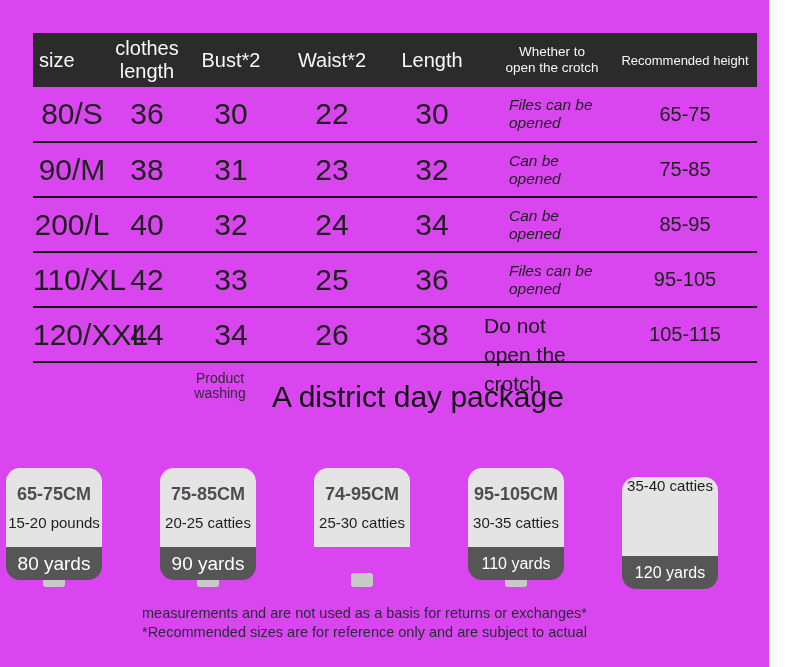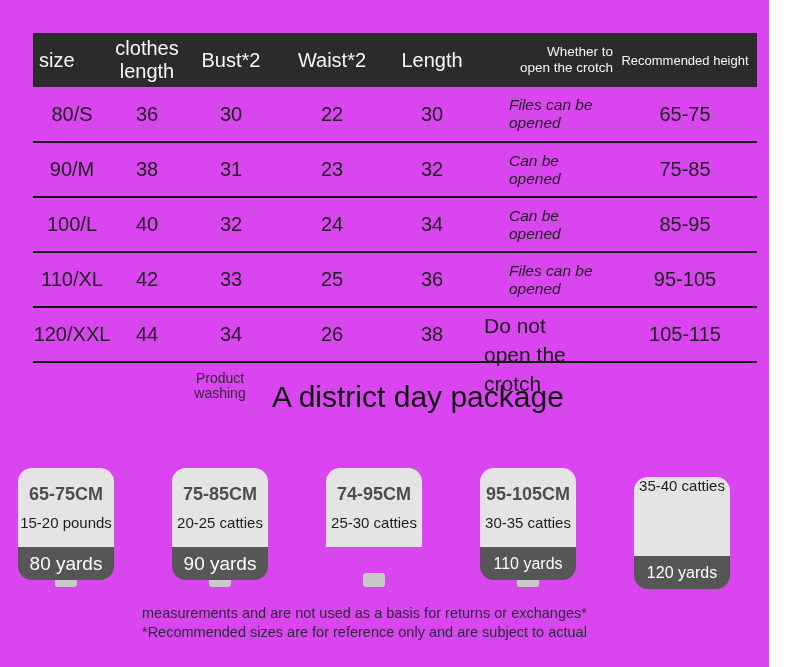--- a/index.html
+++ b/index.html
@@ -33,32 +33,32 @@
     font-weight: 400;
     font-size: 20px;
     text-align: center;
     vertical-align: middle;
     overflow: visible;
   }
   table.size-table th.c0 { text-align: left; padding-left: 6px; }
   table.size-table th.c5 {
     font-size: 13.5px;
     line-height: 16px;
-    text-align: right;
+    text-align: center;
     padding-left: 12px;
     white-space: pre-line;
   }
   table.size-table th.c6 { font-size: 13px; }
 
   table.size-table tbody tr {
     height: 55px;
     border-bottom: 2px solid #151515;
   }
   table.size-table td {
-    font-size: 20px;
+    font-size: 30px;
     color: #1f1f1f;
     text-align: center;
     vertical-align: middle;
     white-space: nowrap;
     overflow: visible;
   }
   table.size-table td.c5 {
     font-size: 15.5px;
     line-height: 18px;
     text-align: left;
@@ -96,21 +96,21 @@
     left: 272px;
     top: 380px;
     font-size: 30px;
     color: #111111;
     white-space: nowrap;
   }
 
   
   .cards {
     position: absolute;
-    left: 18px;
+    left: 6px;
     top: 468px;
     width: 752px;
     display: flex;
     gap: 58px;
   }
   .card {
     position: relative;
     width: 96px;
     height: 112px;
   }
@@ -213,21 +213,21 @@
       <tr>
         <td class="c0">90/M</td>
         <td class="c1">38</td>
         <td class="c2">31</td>
         <td class="c3">23</td>
         <td class="c4">32</td>
         <td class="c5">Can be opened</td>
         <td class="c6">75-85</td>
       </tr>
       <tr>
-        <td class="c0">100/L</td>
+        <td class="c0">200/L</td>
         <td class="c1">40</td>
         <td class="c2">32</td>
         <td class="c3">24</td>
         <td class="c4">34</td>
         <td class="c5">Can be opened</td>
         <td class="c6">85-95</td>
       </tr>
       <tr>
         <td class="c0">110/XL</td>
         <td class="c1">42</td>

